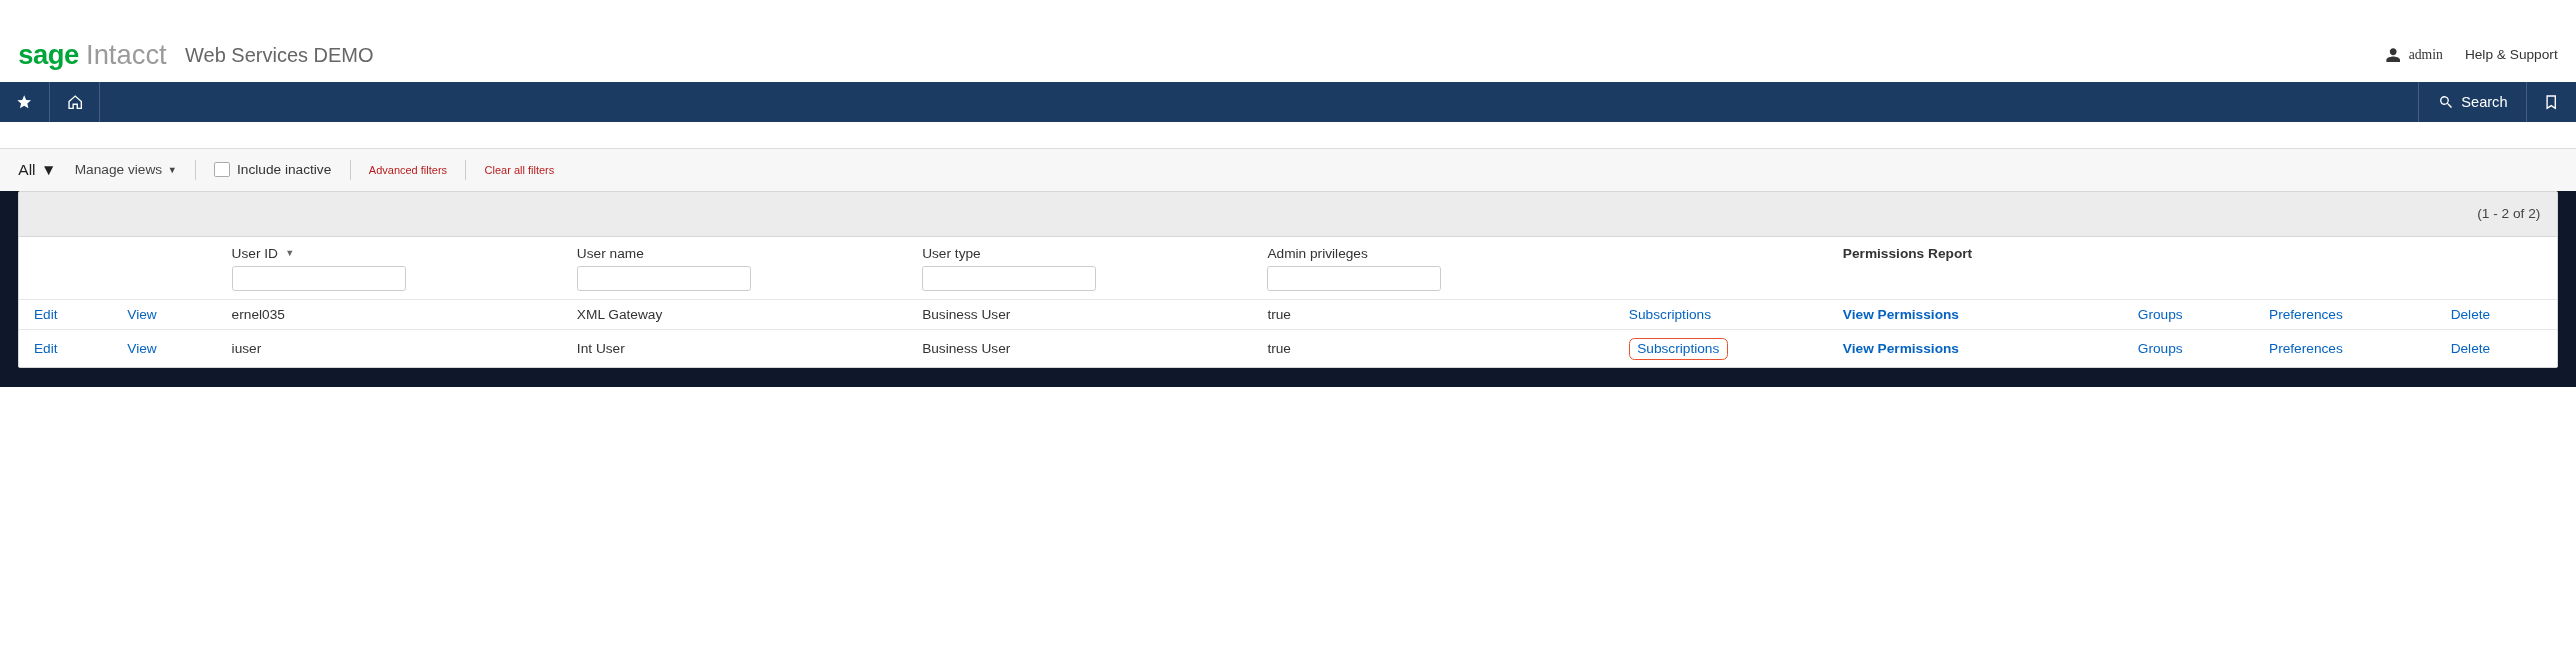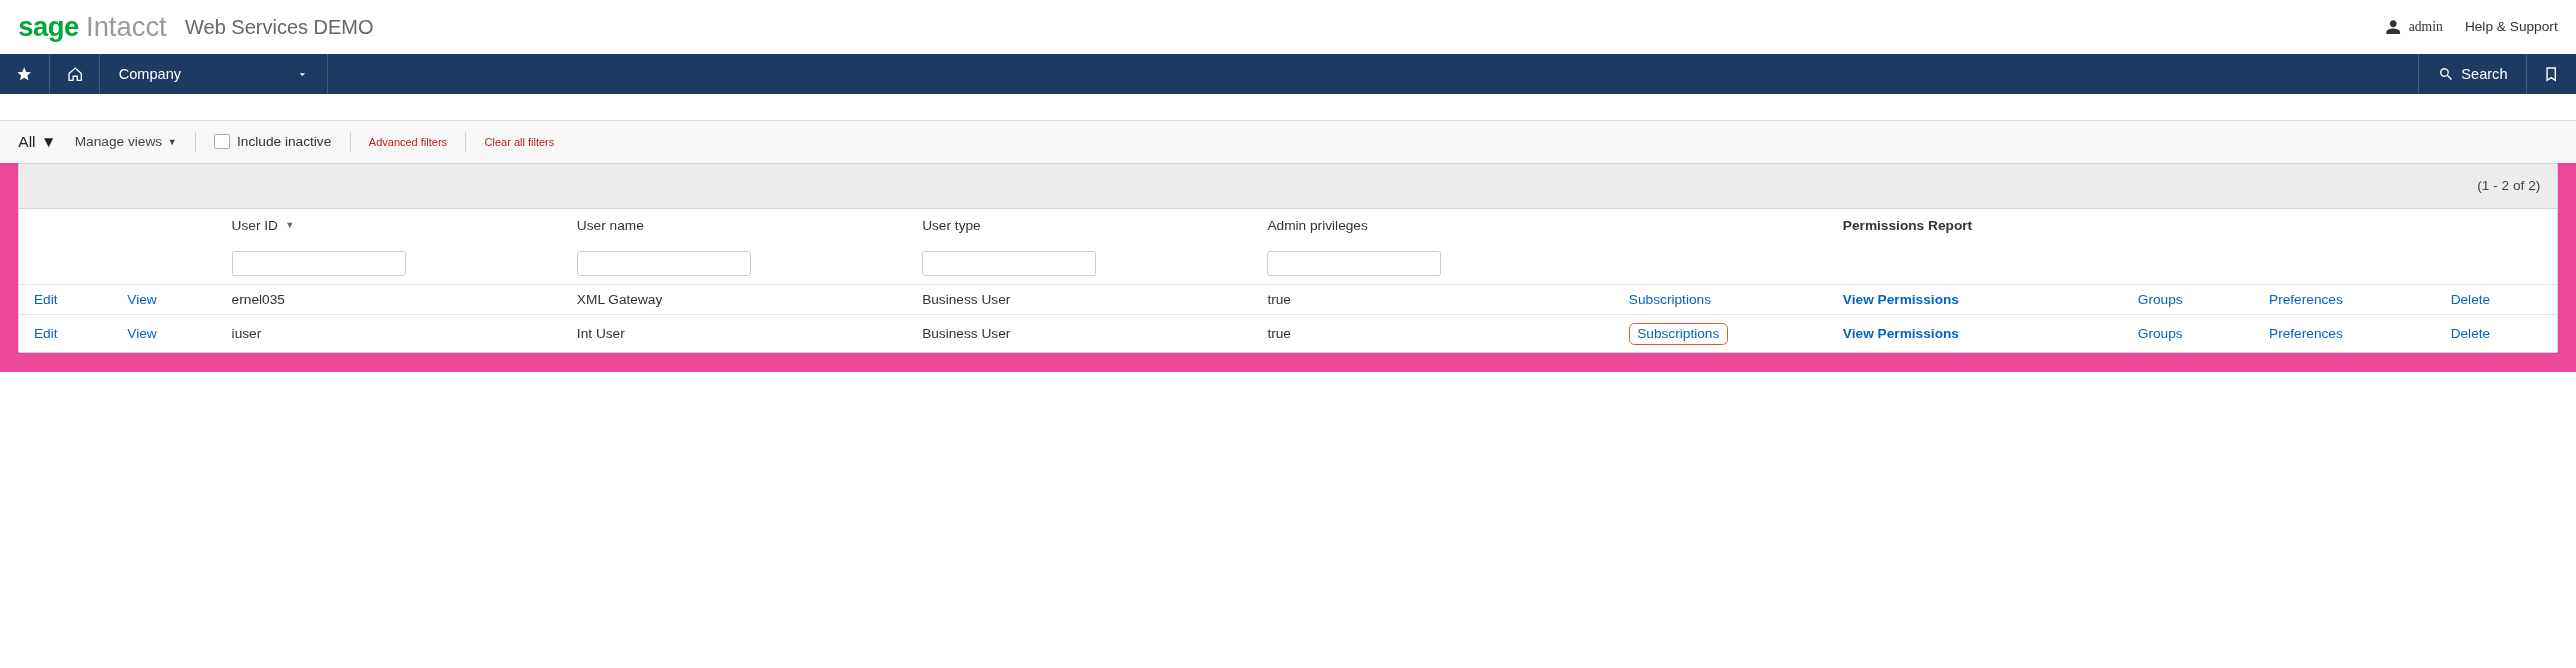--- a/index.html
+++ b/index.html
@@ -4,20 +4,21 @@
 <style>
   * { box-sizing: border-box; margin: 0; padding: 0; }
   body { font-family: -apple-system, BlinkMacSystemFont, "Segoe UI", Arial, sans-serif; font-size: 13.7px; color: #333; background: #fff; }
   
   .header-top {
     display: flex;
     align-items: center;
     justify-content: space-between;
     padding: 11px 18.3px;
     background: #fff;
+    margin-top: 28px;
   }
   .header-left { display: flex; align-items: center; gap: 11px; }
   .logo-area { display: flex; align-items: center; gap: 7.3px; }
   .logo-sage { color: #00A639; font-weight: 700; font-size: 27.4px; letter-spacing: -0.5px; }
   .logo-intacct { color: #9a9a9a; font-weight: 300; font-size: 27.4px; }
   .app-title { color: #666; font-size: 20px; font-weight: 300; margin-left: 7.3px; }
   .header-right { display: flex; align-items: center; gap: 22px; }
   .user-area { display: flex; align-items: center; gap: 7.3px; color: #333; font-size: 13.7px; font-family: Liberation Serif, serif; }
   .help-link { color: #333; font-size: 13.7px; }
   
@@ -80,21 +81,21 @@
     padding: 11px 18.3px;
     background: #f7f7f7;
   }
   .filter-all { font-size: 15.5px; font-weight: 400; color: #222; display: flex; align-items: center; gap: 5.5px; cursor: pointer; }
   .manage-views { font-size: 13.7px; color: #444; display: flex; align-items: center; gap: 5.5px; cursor: pointer; }
   .divider { width: 0.9px; height: 20px; background: #ccc; }
   .checkbox-area { display: flex; align-items: flex-start; gap: 7.3px; font-size: 13.7px; color: #333; }
   .checkbox-box { width: 15.5px; height: 15.5px; border: 0.9px solid #aaa; background: #fff; border-radius: 1.8px; }
   .filter-link { color: #b91c1c; font-size: 11px; cursor: pointer; }
   
-  .table-wrap { padding: 0 18.3px 18.3px 18.3px; background: #ec4899; }
+  .table-wrap { padding: 0 18.3px 18.3px 18.3px; background: #0f172a; }
   .table-container { border: 0.9px solid #d6d6d6; background: #fff; border-radius: 1.8px;}
   .summary-row {
     display: flex;
     justify-content: flex-end;
     padding: 14.6px 16.4px;
     background: #ececec;
     font-size: 13.7px;
     color: #444;
     border-bottom: 0.9px solid #d6d6d6;
   }
@@ -113,21 +114,21 @@
   .col-userid { width: 192px; }
   .col-username { width: 192px; }
   .col-usertype { width: 192px; }
   .col-admin { width: 201px; }
   .col-subs { width: 119px; }
   .col-perm { width: 164px; font-weight: bold; }
   .col-groups { width: 73px; }
   .col-prefs { width: 101px; }
   .col-delete { width: 64px; padding-right: 14.6px; }
   
-  .th-label { display: flex; align-items: center; gap: 7.3px; margin-bottom: 18px; }
+  .th-label { display: flex; align-items: center; gap: 7.3px; margin-bottom: 5px; }
   .sort-caret { font-size: 9.1px; color: #666; }
   .filter-input {
     width: 100%;
     max-width: 174px;
     height: 25.6px;
     border: 0.9px solid #ccc;
     border-radius: 2.7px;
     padding: 1.8px 5.5px;
     font-size: 12.8px;
   }
@@ -172,26 +173,20 @@
 
 <div class="navbar">
   <div class="nav-cell">
     <svg class="icon" viewBox="0 0 24 24">
         <path d="M12 17.3 18.2 21l-1.6-7 5.4-4.7-7.1-.6L12 2 9.1 8.7 2 9.3l5.4 4.7-1.6 7z"></path>
       </svg>
   </div>
   <div class="nav-cell">
     <svg class="icon" viewBox="0 0 24 24">
         <path fill="none" stroke="currentColor" stroke-width="2" d="M3 11 12 3l9 8v10h-6v-6H9v6H3z"></path>
-      </svg>
-  </div>
-  <div class="nav-cell nav-company">
-    <span class="nav-company-label">Company</span>
-    <svg class="icon icon-sm" viewBox="0 0 24 24">
-        <path d="M7 10l5 5 5-5z"></path>
       </svg>
   </div>
   <div class="nav-spacer"></div>
   <div class="nav-cell nav-search">
     <svg class="icon" viewBox="0 0 24 24">
         <path d="M15.5 14h-.8l-.3-.3a6.5 6.5 0 1 0-.7.7l.3.3v.8L19 20.5 20.5 19 15.5 14zm-6 0a4.5 4.5 0 1 1 0-9 4.5 4.5 0 0 1 0 9z"></path>
       </svg>
     <span>Search</span>
   </div>
   <div class="nav-cell">

